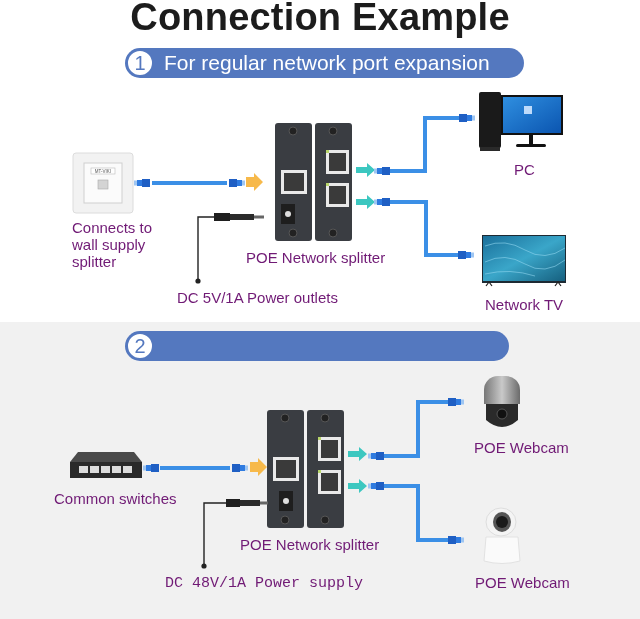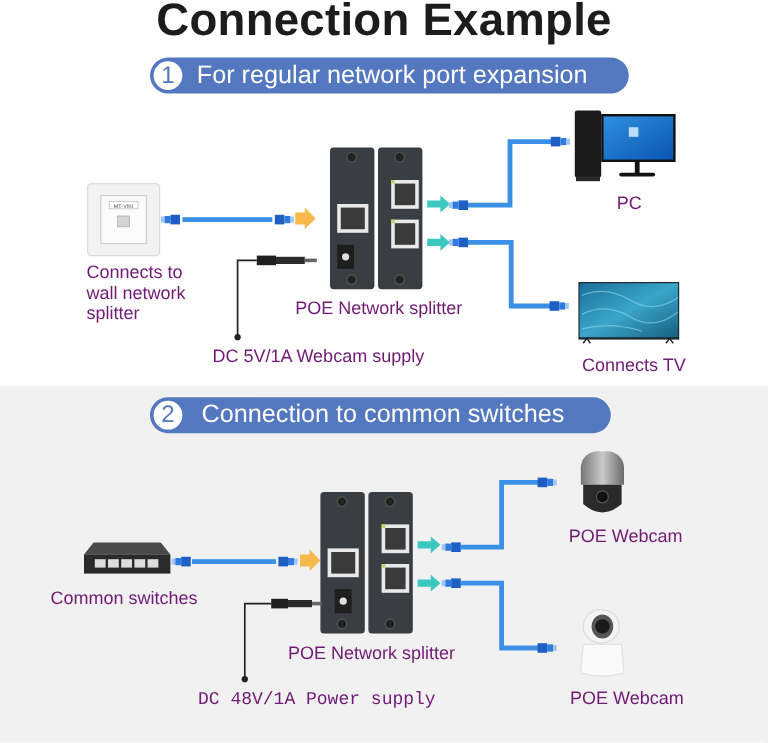--- a/index.html
+++ b/index.html
@@ -33,21 +33,20 @@
 <div class="section-bg sec2"></div>
 
 <div class="title">Connection Example</div>
 
 <div class="pill pill1">
   <span class="num">1</span>
   <span>For regular network port expansion</span>
 </div>
 <div class="pill pill2">
   <span class="num">2</span>
-  <span>Connection to common switches</span>
 </div>
 
 <svg class="diagram" width="640" height="619" viewBox="0 0 640 619">
   <defs>
     <linearGradient id="tvg" x1="0" y1="0" x2="1" y2="1">
       <stop offset="0" stop-color="#1a6f9a"></stop>
         <stop offset="0.5" stop-color="#3aa6c9"></stop>
         <stop offset="1" stop-color="#16607f"></stop>
     </linearGradient>
     <linearGradient id="scr" x1="0" y1="0" x2="1" y2="1">
@@ -205,25 +204,25 @@
     <path d="M204 565 V503 H226" fill="none" stroke="#222" stroke-width="1.4"></path>
     <circle cx="204" cy="566" r="2.6" fill="#222"></circle>
     <rect x="226" y="499" width="14" height="8" fill="#1f1f1f"></rect>
     <rect x="240" y="500" width="20" height="6" fill="#2b2b2b"></rect>
     <rect x="260" y="501.5" width="8" height="3" fill="#666"></rect>
   </g>
 </svg>
 
 <div class="label" style="left:72px; top:219px;">
   <div>Connects to</div>
-  <div>wall network</div>
+  <div>wall supply</div>
   <div>splitter</div>
 </div>
 <div class="label" style="left:246px; top:249px;">POE Network splitter</div>
-<div class="label" style="left:177px; top:289px;">DC 5V/1A Webcam supply</div>
+<div class="label" style="left:177px; top:289px;">DC 5V/1A Power outlets</div>
 <div class="label" style="left:514px; top:161px;">PC</div>
-<div class="label" style="left:485px; top:296px;">Connects TV</div>
-
-<div class="label" style="left:42px; top:490px;">Common switches</div>
+<div class="label" style="left:485px; top:296px;">Network TV</div>
+
+<div class="label" style="left:54px; top:490px;">Common switches</div>
 <div class="label" style="left:240px; top:536px;">POE Network splitter</div>
 <div class="label" style="left:165px; top:575px;font-family:Liberation Mono, monospace;">DC 48V/1A Power supply</div>
 <div class="label" style="left:474px; top:439px;">POE Webcam</div>
 <div class="label" style="left:475px; top:574px;">POE Webcam</div>
 
 </body></html>

